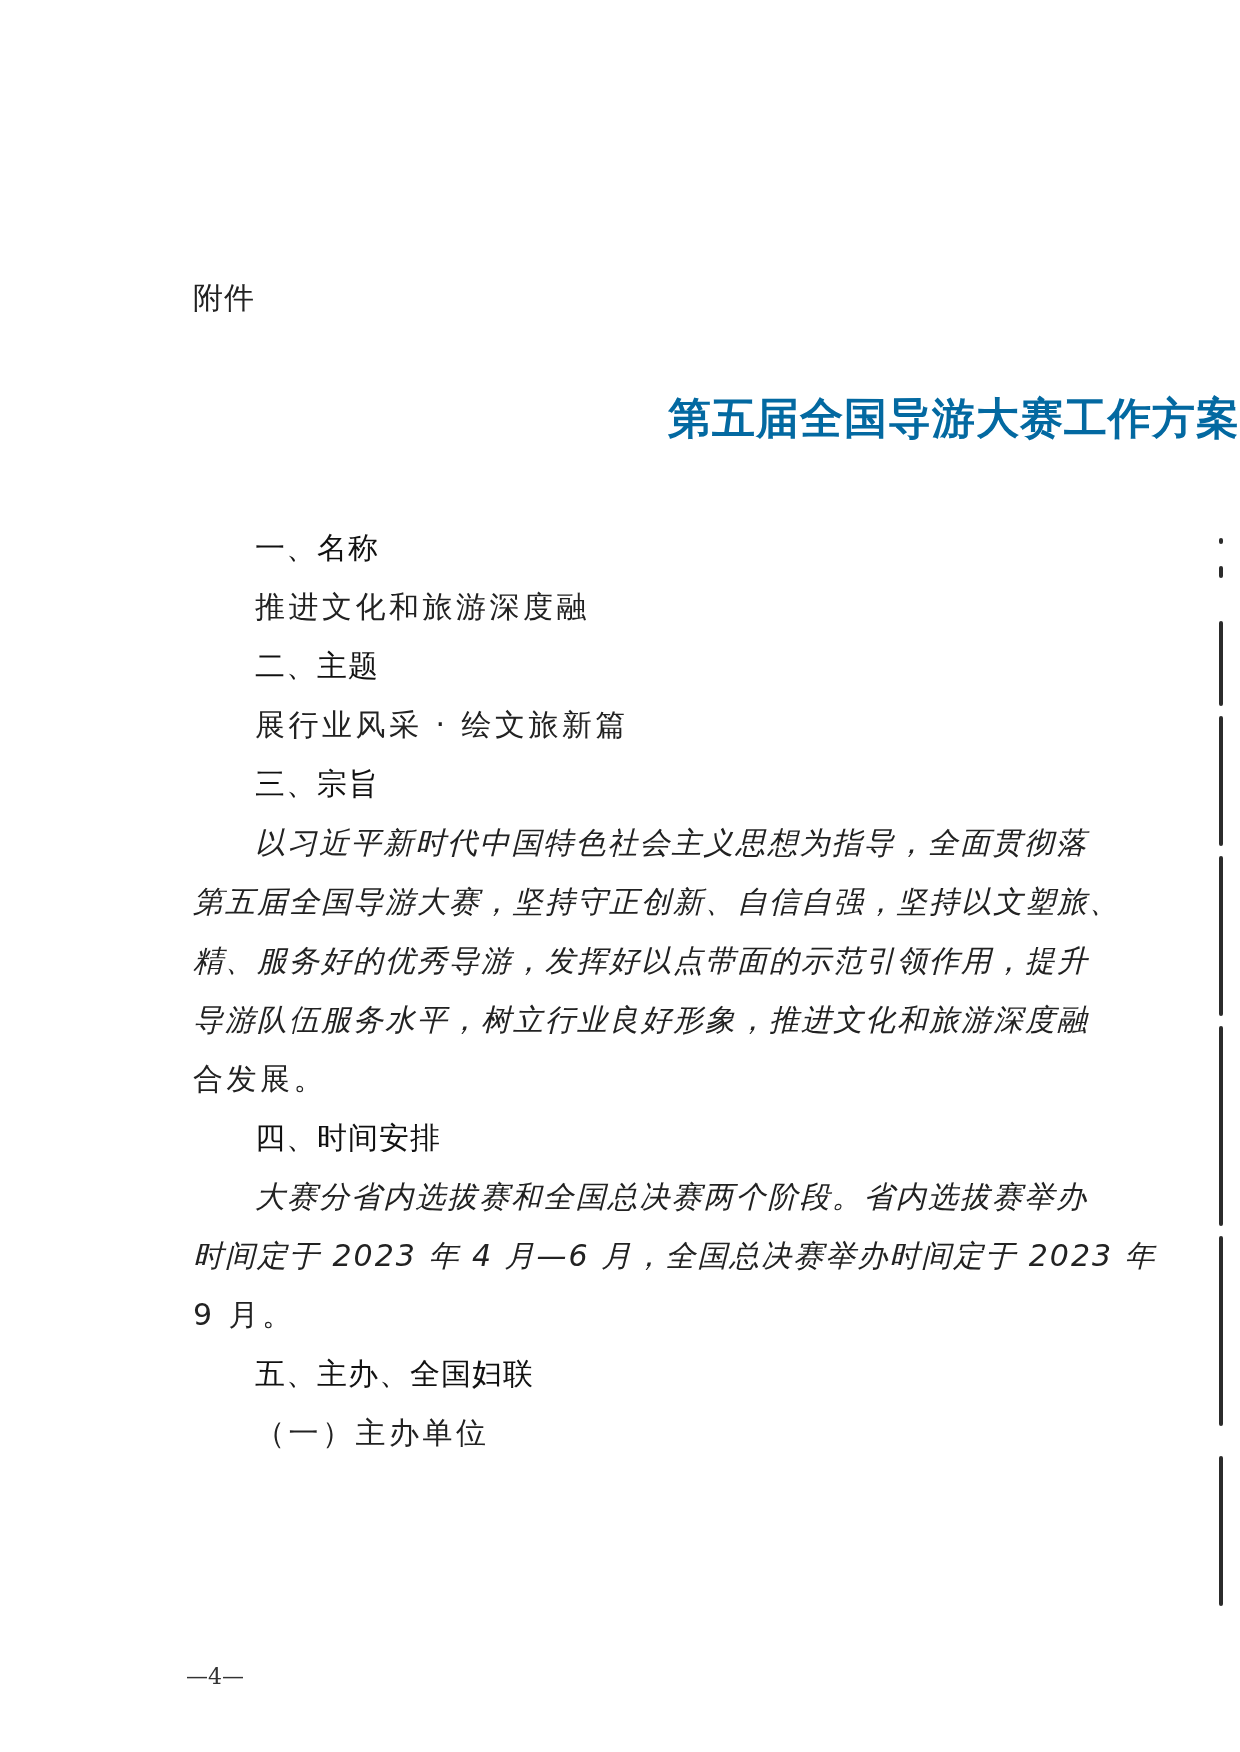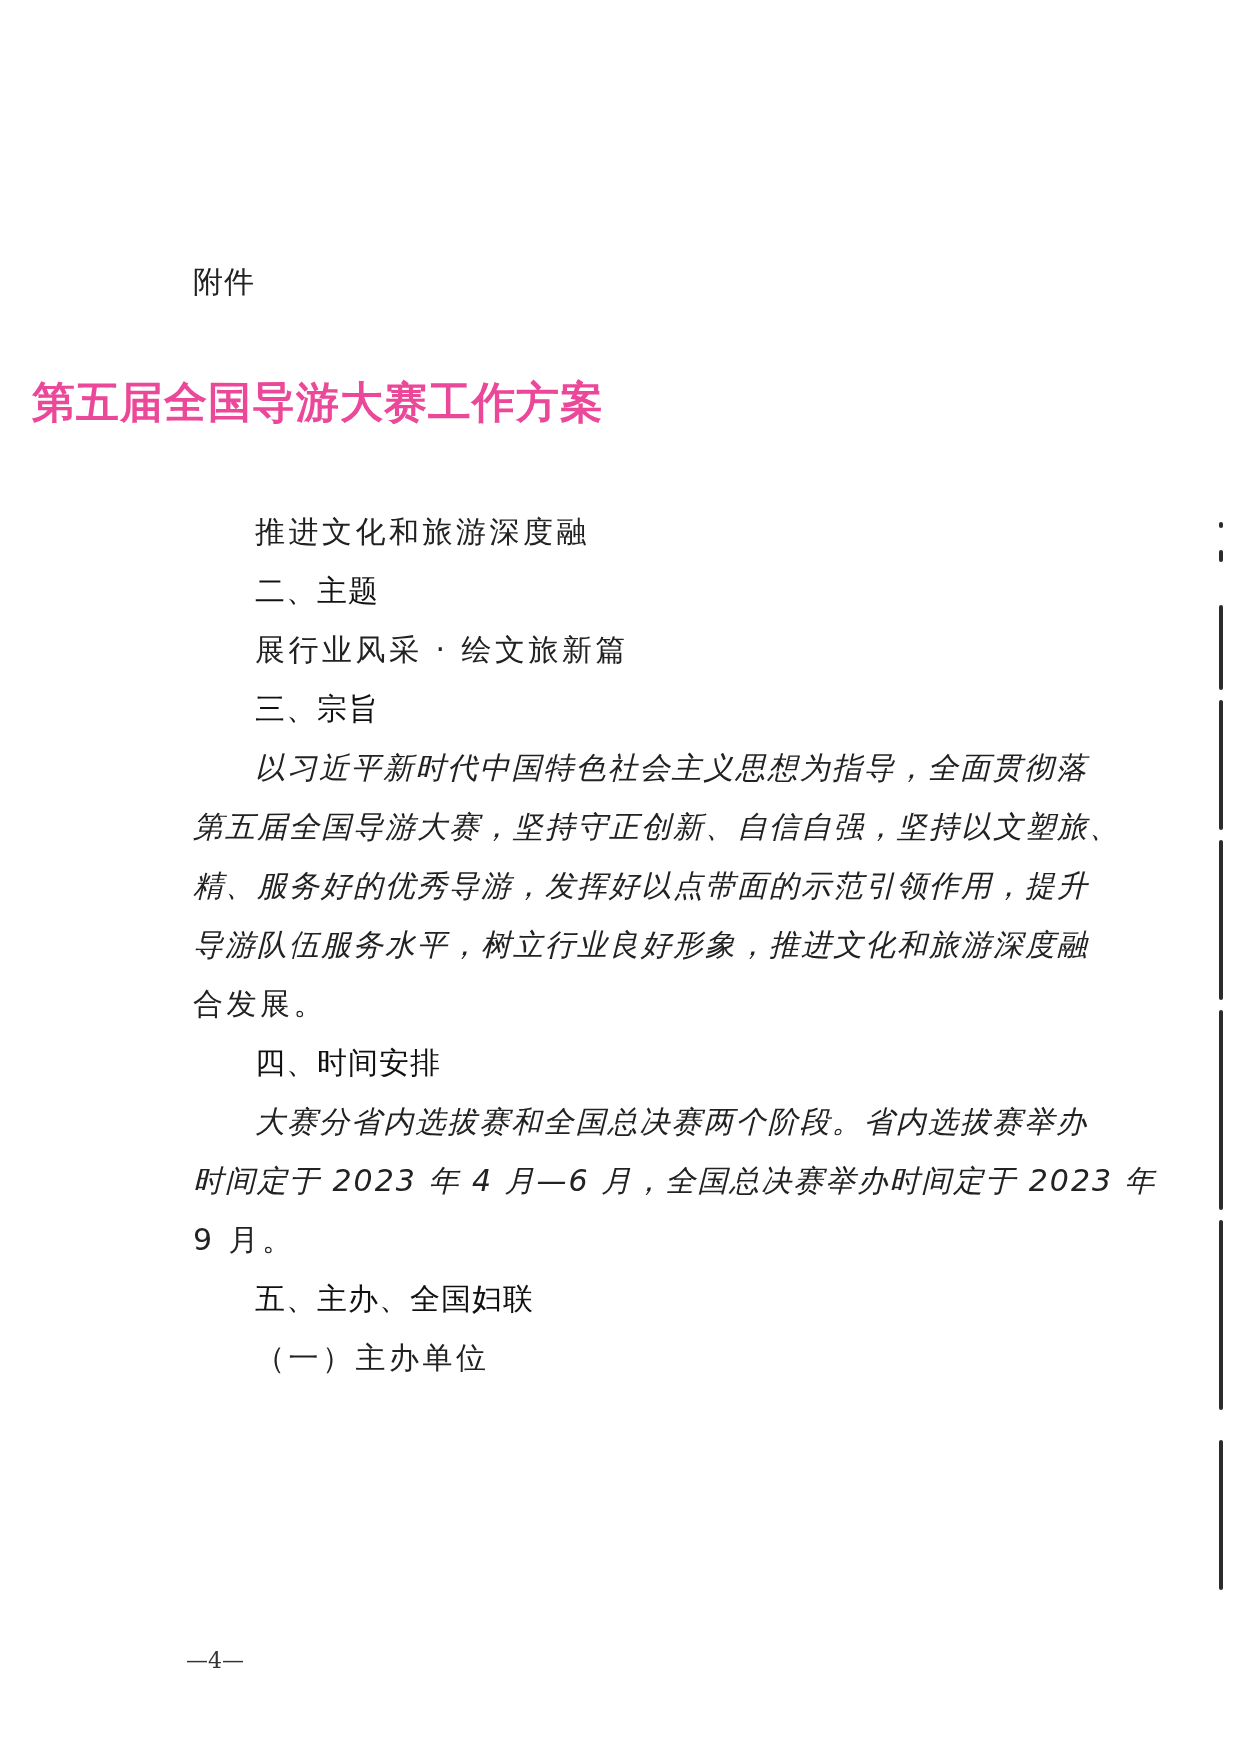--- a/index.html
+++ b/index.html
@@ -5,45 +5,45 @@
     html, body { margin: 0; padding: 0; }
     body {
       width: 1240px;
       height: 1752px;
       background: #ffffff;
       position: relative;
       overflow: hidden;
       color: #1a1a1a;
       font-family: "DejaVu Sans", sans-serif;
     }
-    .page { position: absolute; left: 0; top: 0; width: 1240px; height: 1380px; }
+    .page { position: absolute; left: 0; top: 16px; width: 1240px; height: 1380px; }
 
     .attachment-label {
       position: absolute;
       left: 193px;
       top: 262px;
       font-size: 30px;
       line-height: 40px;
       letter-spacing: 1px;
       color: #222;
     }
 
     .doc-title {
       position: absolute;
       left: 0;
       width: 1240px;
       top: 374px;
-      text-align: left;
+      text-align: right;
       font-family: "DejaVu Serif", serif;
       font-weight: bold;
       font-size: 43px;
       line-height: 56px;
       letter-spacing: 1px;
-      color: #ec4899;
-      padding-left: 32px;
+      color: #0369a1;
+      padding-left: 60px;
       box-sizing: border-box;
     }
 
     .body-block {
       position: absolute;
       left: 193px;
       top: 502px;
       width: 895px;
     }
 
@@ -81,20 +81,21 @@
 <body>
 
 <div class="page">
 
   <div class="attachment-label">附件</div>
 
   <div class="doc-title">第五届全国导游大赛工作方案</div>
 
   <div class="body-block">
 
+    <div class="line heading indent">一、名称</div>
     <div class="line indent">推进文化和旅游深度融</div>
 
     <div class="line heading indent">二、主题</div>
     <div class="line indent">展行业风采 · 绘文旅新篇</div>
 
     <div class="line heading indent">三、宗旨</div>
     <div class="line indent justify">以习近平新时代中国特色社会主义思想为指导，全面贯彻落</div>
     <div class="line justify">第五届全国导游大赛，坚持守正创新、自信自强，坚持以文塑旅、</div>
     <div class="line justify">精、服务好的优秀导游，发挥好以点带面的示范引领作用，提升</div>
     <div class="line justify">导游队伍服务水平，树立行业良好形象，推进文化和旅游深度融</div>

